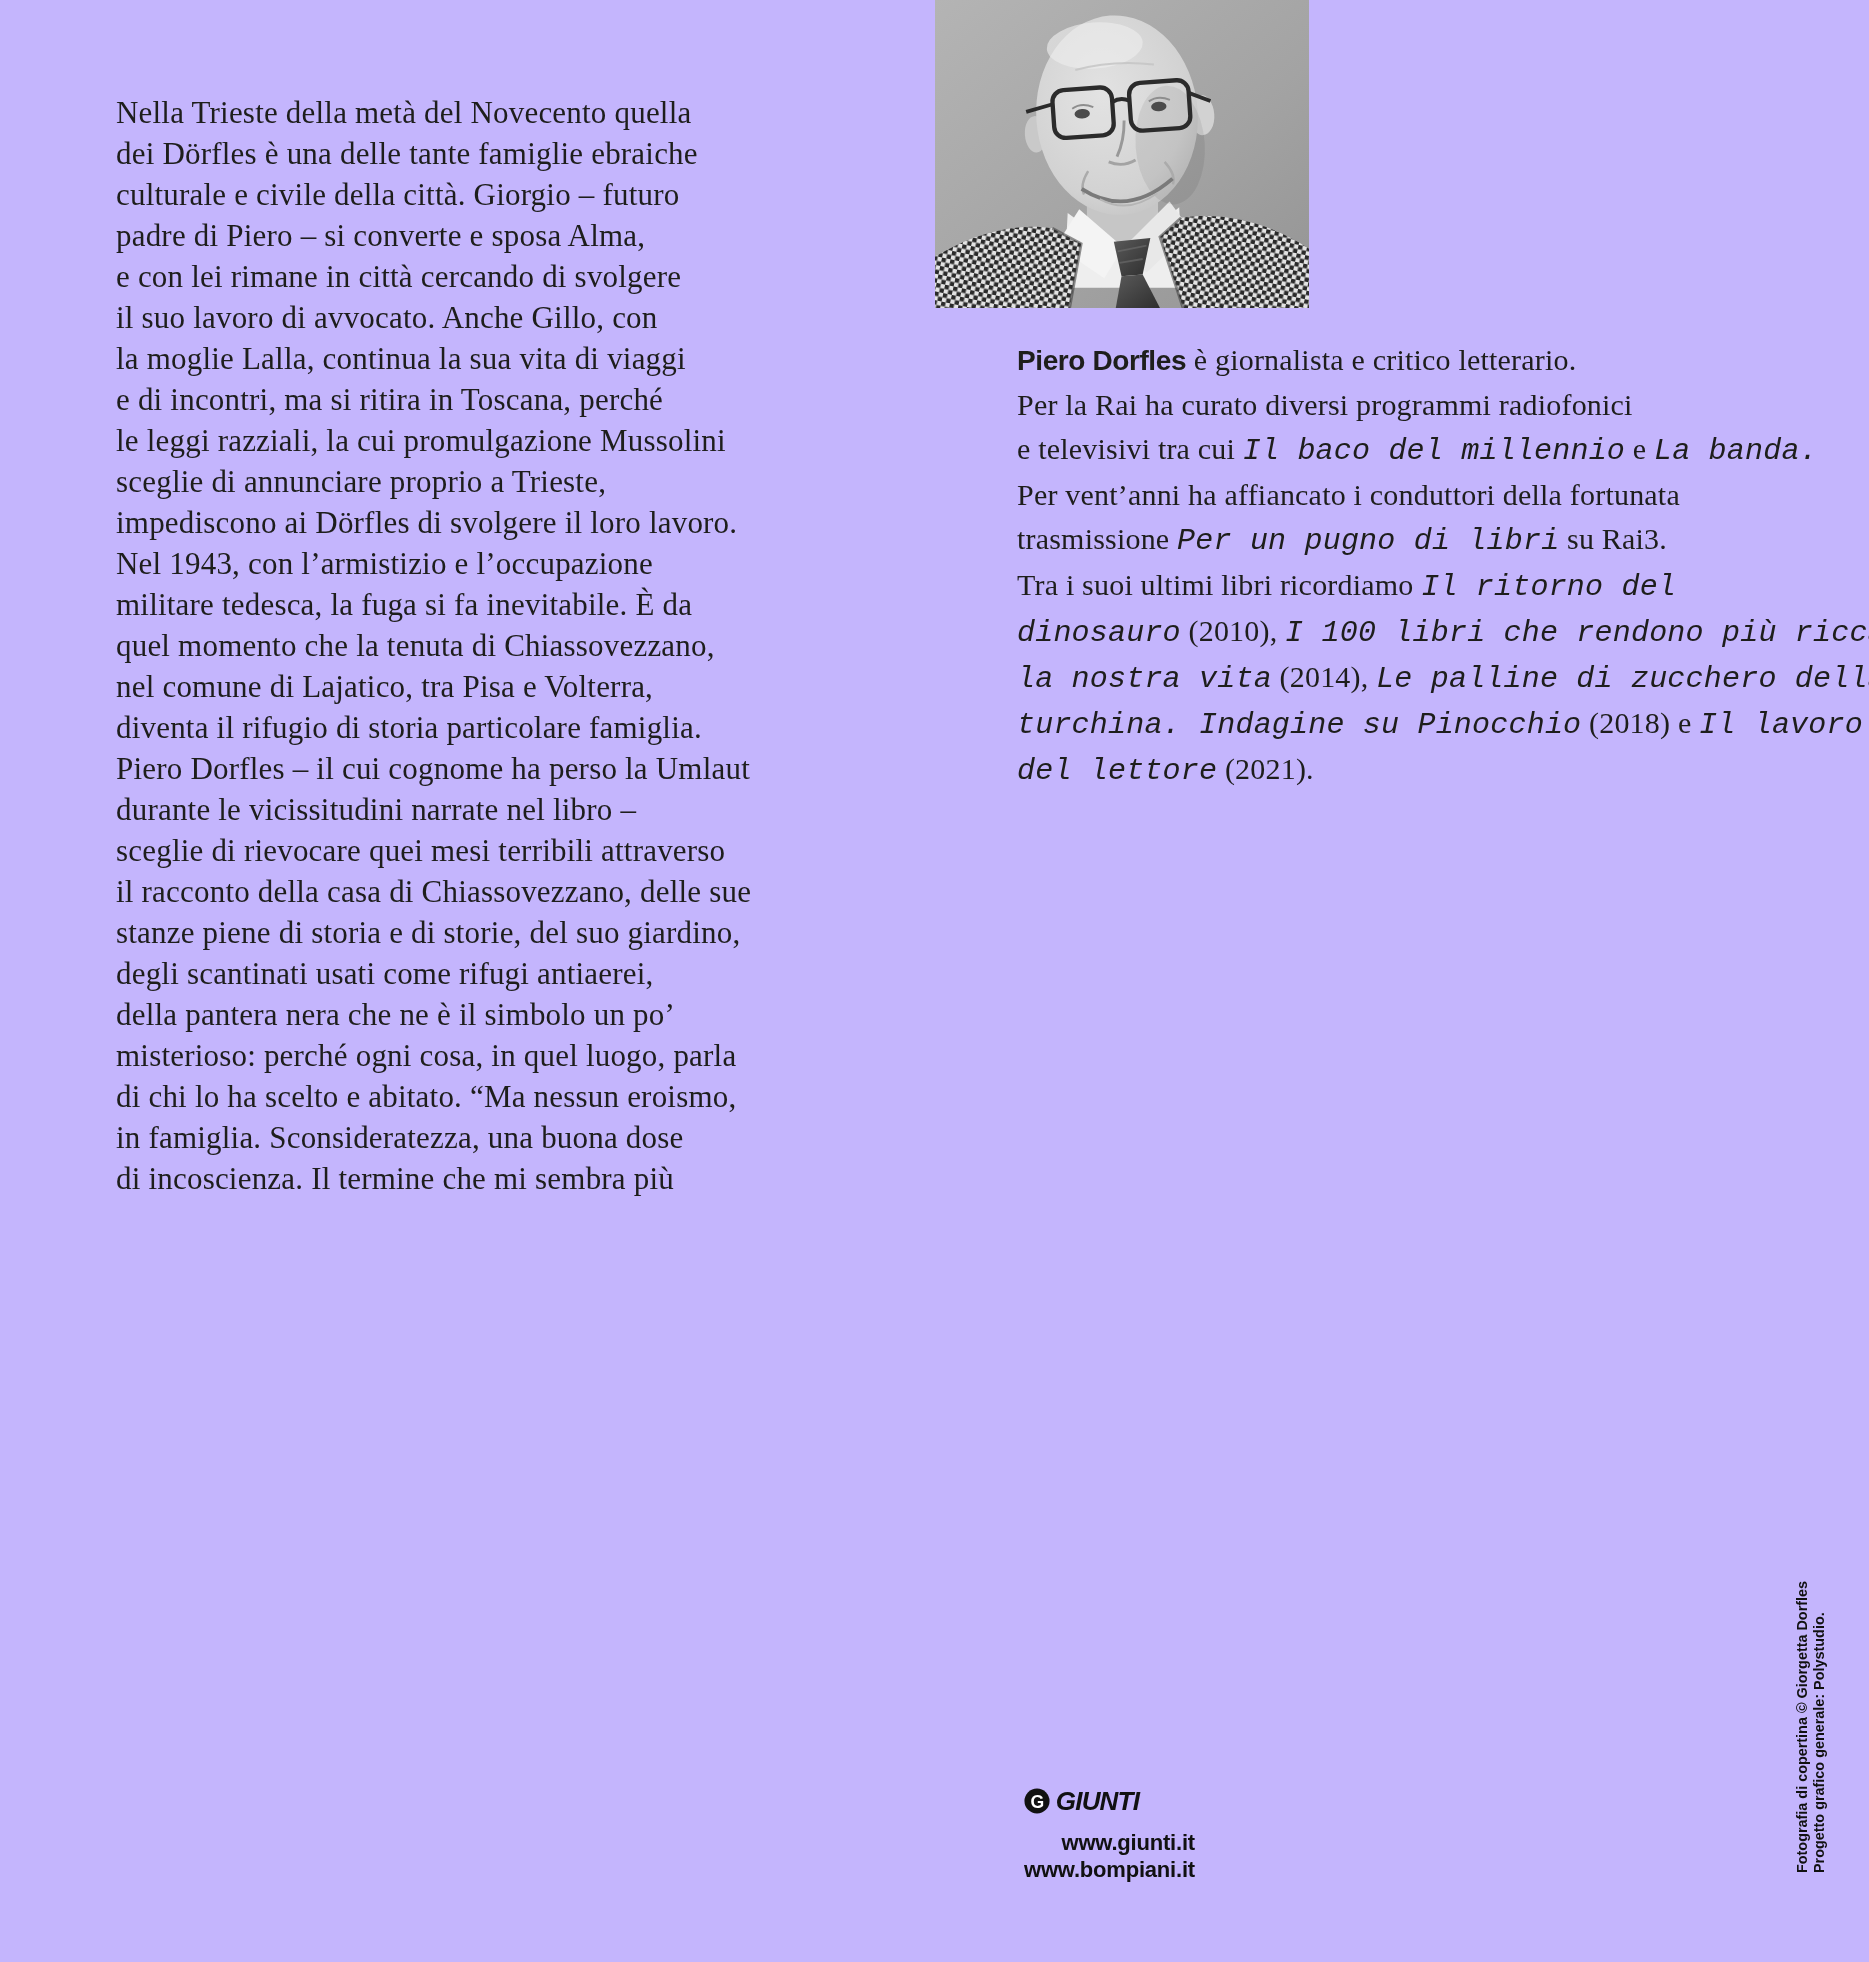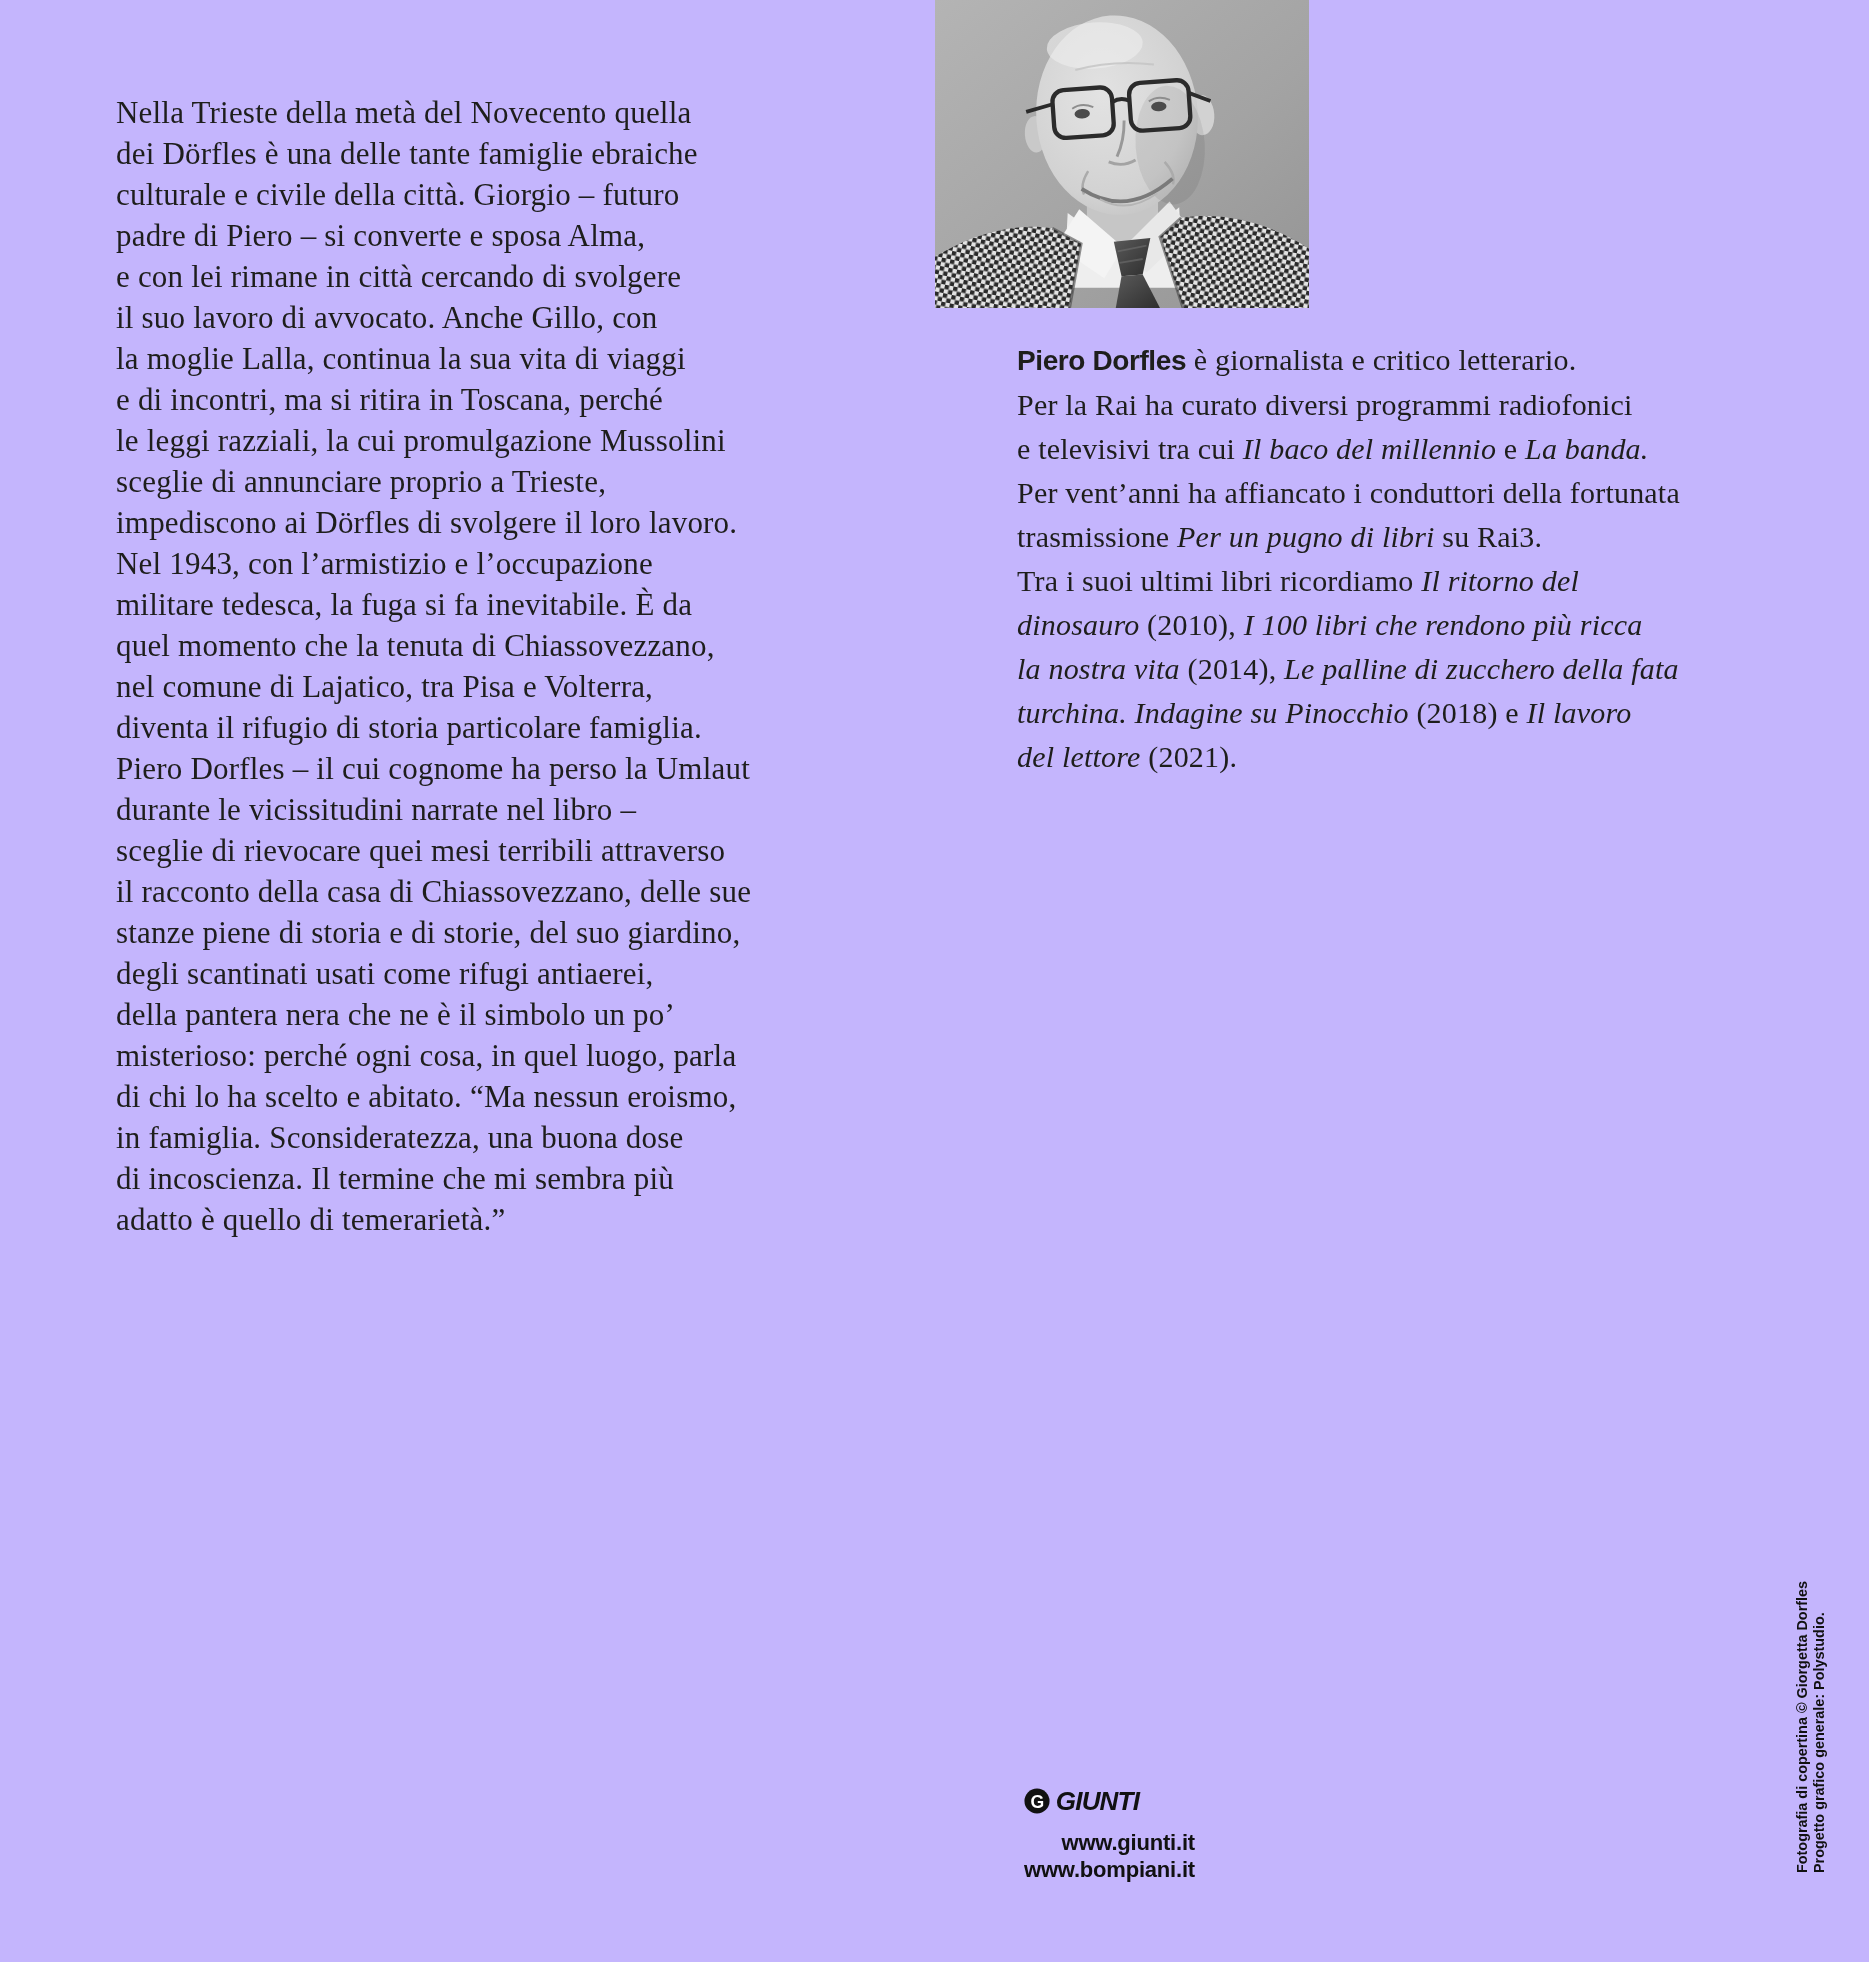--- a/index.html
+++ b/index.html
@@ -26,21 +26,21 @@
   
   .bio{
     position:absolute;left:1017px;top:338px;width:817px;
     font-size:30px;line-height:44px;letter-spacing:0.2px;
   }
   .bio .line{white-space:nowrap;}
   .seg-b{
     font-family:"Liberation Sans",sans-serif;
     font-weight:700;font-size:28px;letter-spacing:-0.4px;
   }
-  .seg-i{font-style:italic;}
+  .seg-i{font-style:italic;font-family:Liberation Mono, monospace;}
   
   .publisher{
     position:absolute;left:1024px;top:1787px;
     font-family:"Liberation Sans",sans-serif;color:#111111;
   }
   .logo-row{display:flex;align-items:center;height:27px;}
   .logo-mark{width:26px;height:26px;margin-right:5.8px;flex:0 0 auto;}
   .logo-text{
     font-weight:700;font-size:26px;line-height:26px;letter-spacing:-0.8px;font-style:italic;
   }
@@ -82,21 +82,20 @@
       <div class="line">durante le vicissitudini narrate nel libro –</div>
       <div class="line">sceglie di rievocare quei mesi terribili attraverso</div>
       <div class="line">il racconto della casa di Chiassovezzano, delle sue</div>
       <div class="line">stanze piene di storia e di storie, del suo giardino,</div>
       <div class="line">degli scantinati usati come rifugi antiaerei,</div>
       <div class="line">della pantera nera che ne è il simbolo un po’</div>
       <div class="line">misterioso: perché ogni cosa, in quel luogo, parla</div>
       <div class="line">di chi lo ha scelto e abitato. “Ma nessun eroismo,</div>
       <div class="line">in famiglia. Sconsideratezza, una buona dose</div>
       <div class="line">di incoscienza. Il termine che mi sembra più</div>
-      <div class="line">adatto è quello di temerarietà.”</div>
     </div>
 
   <figure class="photo" title="Black-and-white studio portrait of Piero Dorfles: bald man with large glasses, smiling, wearing a houndstooth jacket, white shirt and dark tie">
     <svg viewBox="0 0 389 321" preserveAspectRatio="none">
       <defs>
         <linearGradient id="bgG" x1="0" y1="0" x2="1" y2="1">
           <stop offset="0" stop-color="#b4b4b4"></stop>
           <stop offset="0.6" stop-color="#a3a3a3"></stop>
           <stop offset="1" stop-color="#949494"></stop>
         </linearGradient>

